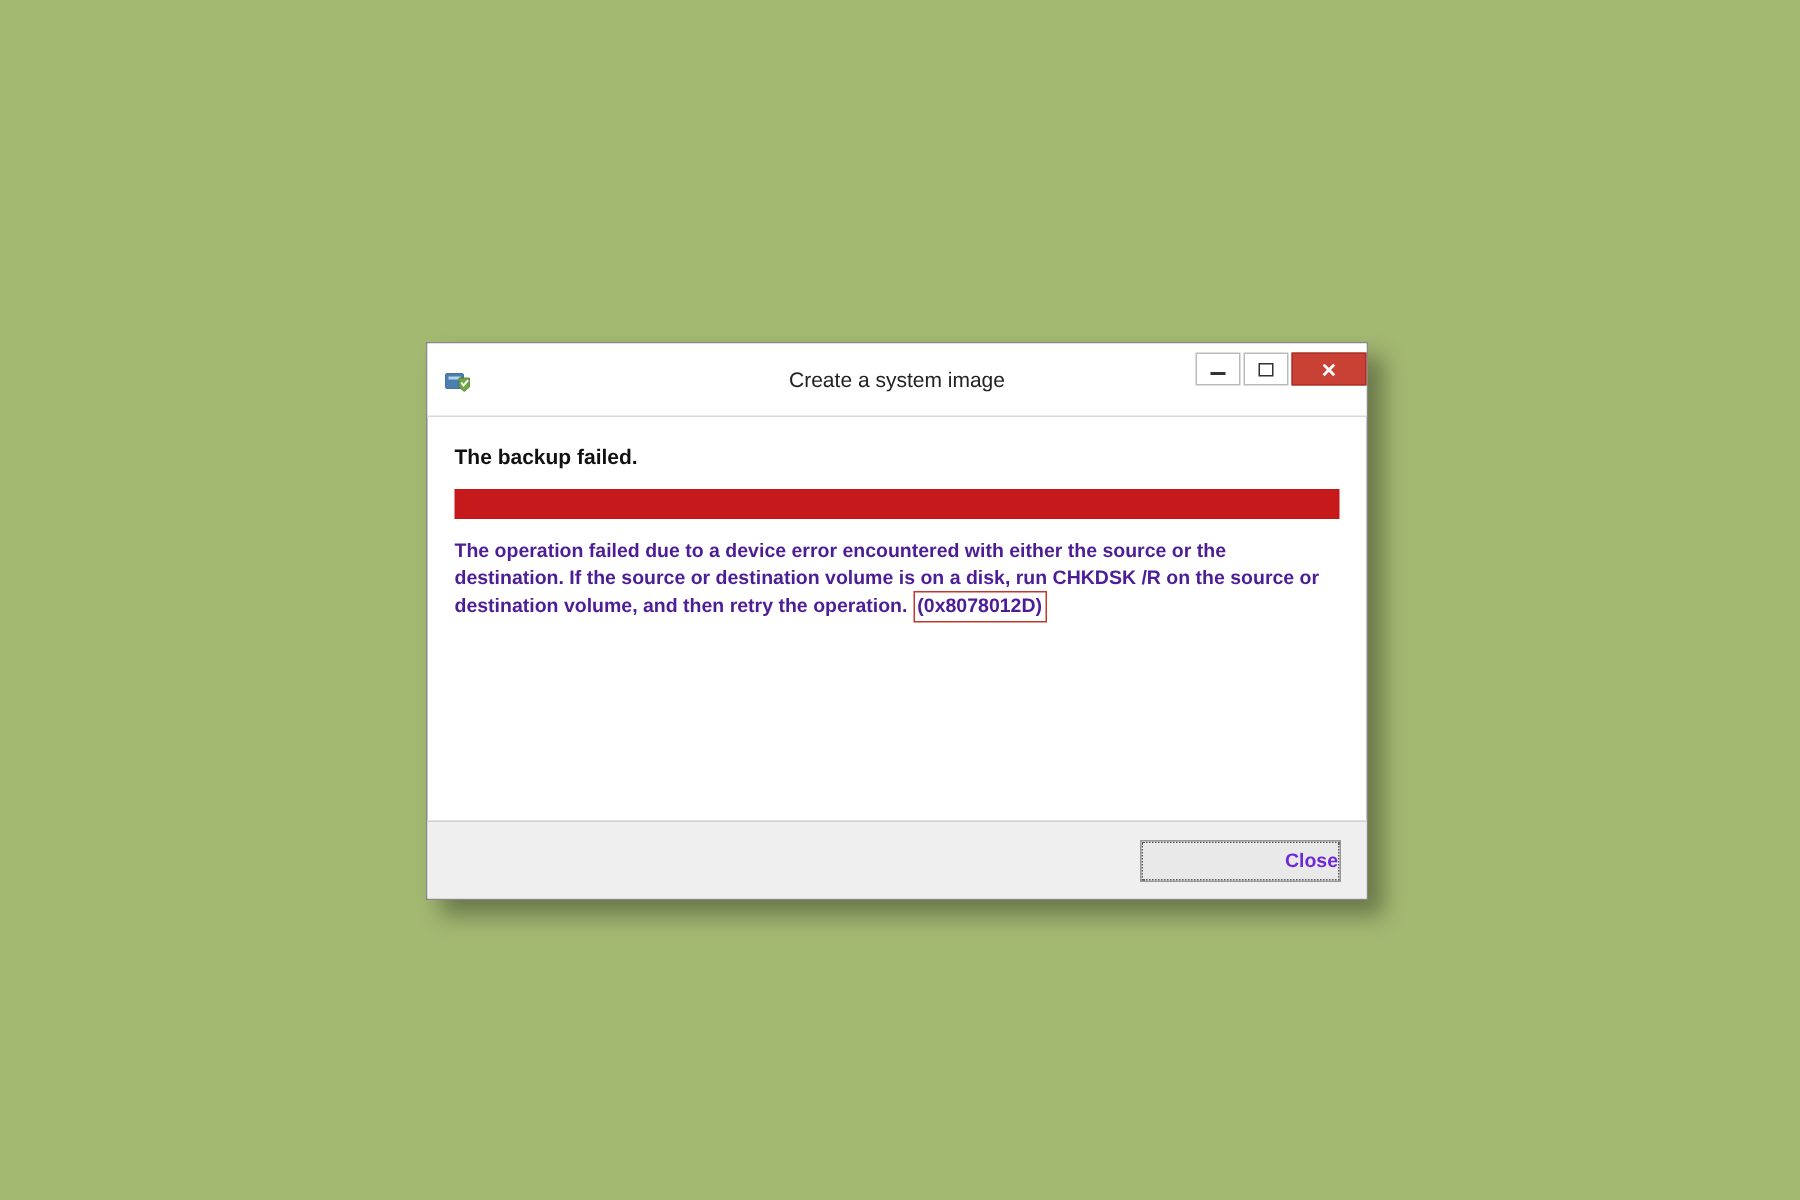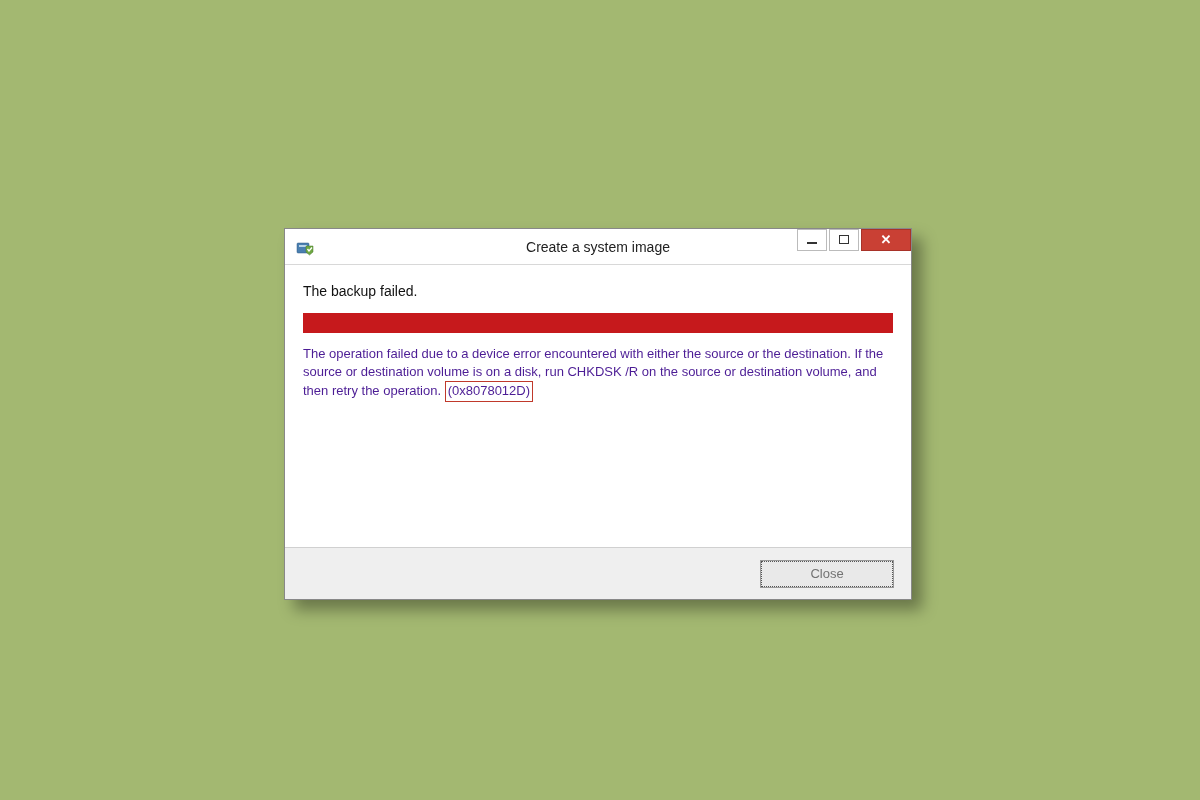--- a/index.html
+++ b/index.html
@@ -22,21 +22,21 @@
       left: 284px;
       top: 228px;
       width: 628px;
       height: 372px;
       background: #ffffff;
       border: 1px solid #888;
       box-shadow: 10px 10px 14px rgba(0,0,0,0.35);
     }
     
     .titlebar {
-      height: 36px;
+      height: 49px;
       background: #ffffff;
       border-bottom: 1px solid #d8d8d8;
       display: flex;
       align-items: center;
       position: relative;
     }
     
     .titlebar-icon {
       width: 20px;
       height: 20px;
@@ -114,20 +114,21 @@
     
     .ctrl-close .glyph {
       font-size: 13px;
       font-weight: bold;
       line-height: 1;
     }
     
     .body-area {
       padding: 18px 18px 0 18px;
       height: 300px;
+      font-weight: bold;
     }
     
     .status-text {
       font-size: 14px;
       color: #111;
       margin-bottom: 14px;
     }
     
     .progress-bar {
       width: 100%;
@@ -162,24 +163,25 @@
       padding-right: 18px;
     }
     
     .close-btn {
       width: 132px;
       height: 26px;
       background: #e9e9e9;
       border: 1px dotted #555;
       outline: 1px solid #999;
       font-size: 13px;
-      color: #737373;
-      text-align: center;
+      color: #6d28d9;
+      text-align: right;
       line-height: 24px;
       cursor: default;
+      font-weight: bold;
     }
   </style>
 </head>
 <body>
 
 <div class="dialog">
 
   <div class="titlebar">
     <div class="titlebar-icon">
       <svg viewBox="0 0 20 20">

